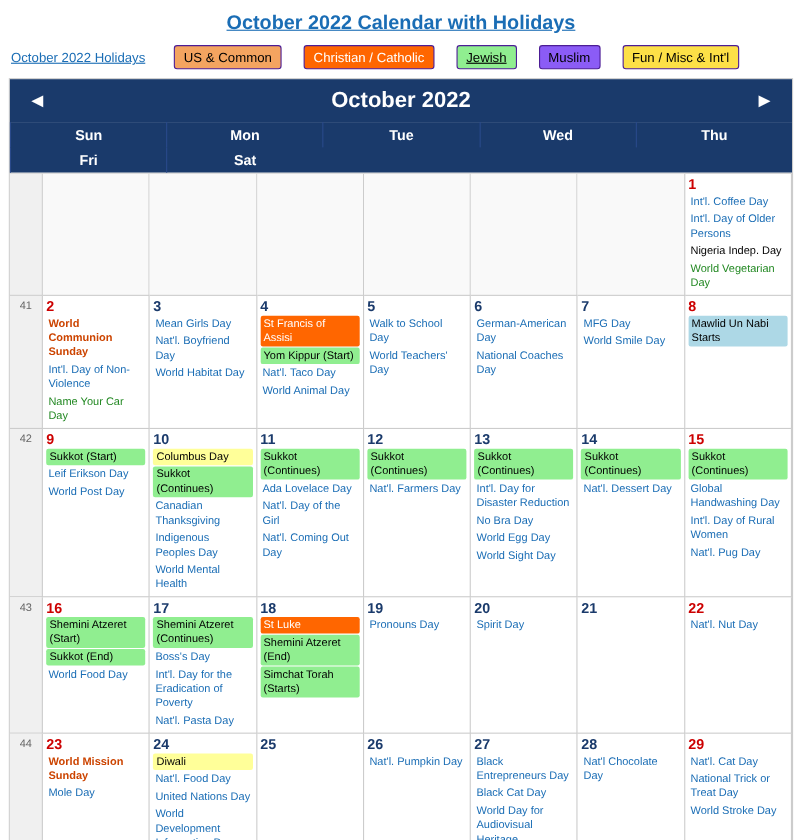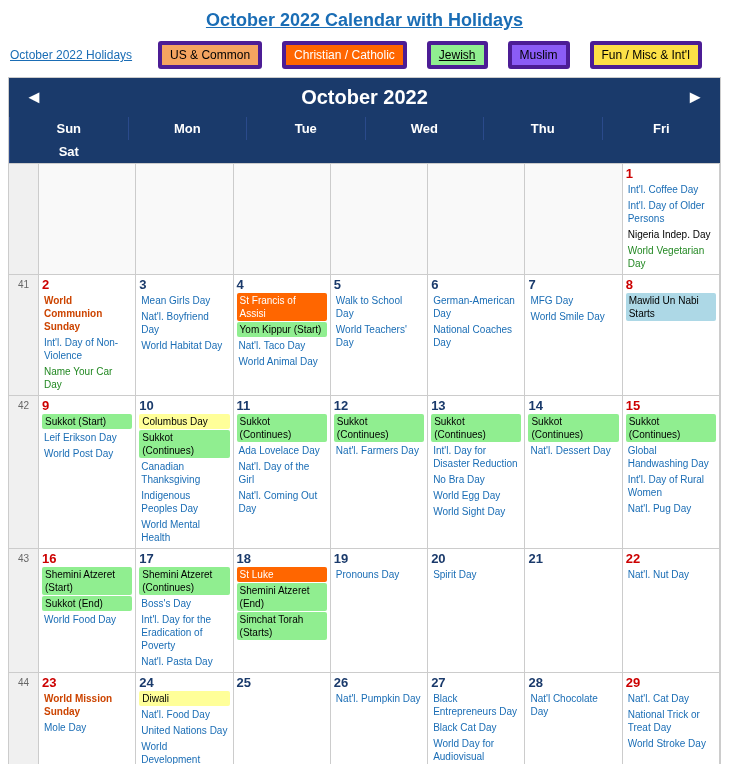--- a/index.html
+++ b/index.html
@@ -1,30 +1,30 @@
 <!DOCTYPE html>
 <html><head>
   <meta charset="utf-8">
   <style>
     * { box-sizing: border-box; margin: 0; padding: 0; }
     body { font-family: Arial, sans-serif; background: #fff; width: 729px; }
     .page-title { text-align: center; color: #1a6db5; font-size: 18px; font-weight: bold; padding: 10px 0 6px; text-decoration: underline; }
     .filter-bar { display: flex; align-items: center; padding: 4px 10px 8px; gap: 20px; }
     .filter-label { font-size: 12px; color: #1a6db5; text-decoration: underline; margin-right: 6px; }
-    .filter-btn { padding: 3px 8px; font-size: 12px; border: 4px solid #4c1d95; border-radius: 3px; cursor: pointer; }
+    .filter-btn { padding: 3px 8px; font-size: 12px; border: 1px solid #4c1d95; border-radius: 3px; cursor: pointer; }
     .btn-us { background: #f4a460; color: #000; }
     .btn-christian { background: #ff6600; color: #fff; }
     .btn-jewish { background: #90ee90; color: #000; text-decoration: underline; }
     .btn-muslim { background: #8b5cf6; color: #000; }
     .btn-fun { background: #fde047; color: #000; }
     .calendar-container { border: 1px solid #ccc; margin: 0 8px 8px; }
     .cal-header { background: #1a3a6b; color: #fff; display: flex; justify-content: space-between; align-items: center; padding: 8px 16px; }
     .cal-header .nav-btn { color: #fff; font-size: 18px; cursor: pointer; background: none; border: none; }
     .cal-title { font-size: 20px; font-weight: bold; }
-    .day-headers { display: grid; grid-template-columns: repeat(6, 1fr); background: #1a3a6b; }
+    .day-headers { display: grid; grid-template-columns: repeat(5, 1fr); background: #1a3a6b; }
     .day-header { color: #fff; text-align: center; padding: 4px 2px; font-size: 13px; font-weight: bold; border-left: 1px solid #2a4a8b; }
     .cal-grid { display: grid; grid-template-columns: 30px repeat(7, 1fr); border-top: 1px solid #ccc; }
     .week-num { background: #f0f0f0; color: #666; font-size: 10px; display: flex; align-items: flex-start; justify-content: center; padding-top: 4px; border-right: 1px solid #ccc; border-bottom: 1px solid #ccc; }
     .day-cell { border-right: 1px solid #ccc; border-bottom: 1px solid #ccc; padding: 2px 3px; min-height: 90px; vertical-align: top; font-size: 11px; }
     .day-cell.empty { background: #f9f9f9; }
     .day-num { font-size: 13px; font-weight: bold; color: #1a3a6b; margin-bottom: 1px; }
     .day-num.sunday { color: #cc0000; }
     .day-num.saturday { color: #cc0000; }
     .event { font-size: 10px; line-height: 1.3; margin-bottom: 1px; padding: 1px 2px; border-radius: 2px; }
     .ev-orange { color: #cc4400; font-weight: bold; }

